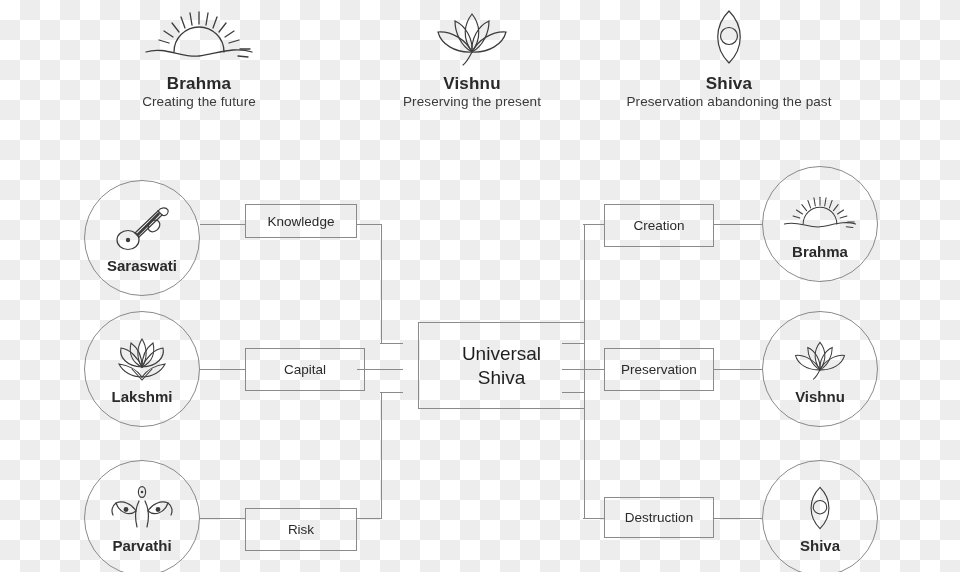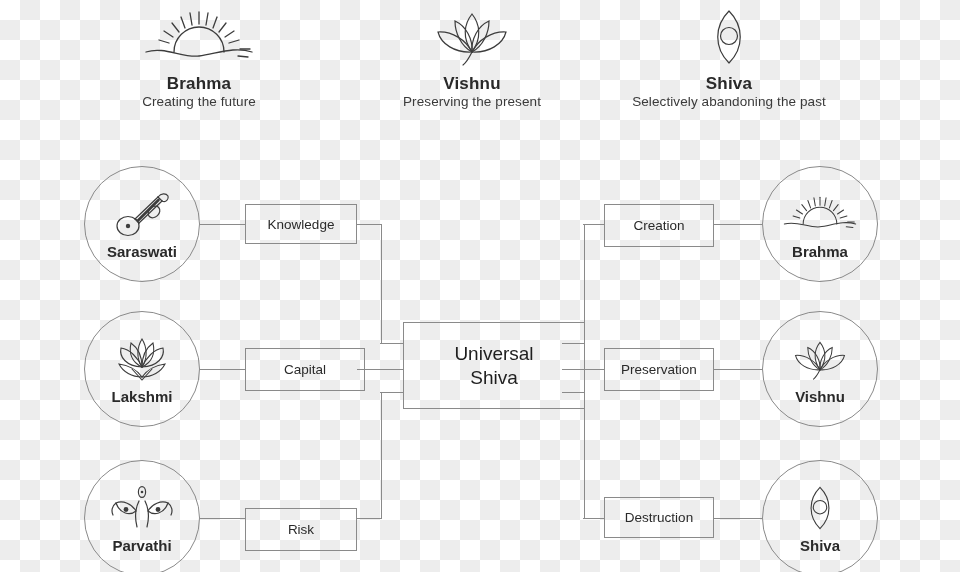--- a/index.html
+++ b/index.html
@@ -150,21 +150,21 @@
   <div class="legend-item" style="left:589px; top:4px;">
     <div class="legend-icon">
       <svg width="46" height="58" viewBox="0 0 46 58">
         <g fill="none" stroke="#3c3c3c" stroke-width="1.2">
           <path d="M23 3 C38 18 38 40 23 55 C8 40 8 18 23 3 Z"></path>
           <circle cx="23" cy="28" r="8.5"></circle>
         </g>
       </svg>
     </div>
     <div class="legend-name">Shiva</div>
-    <div class="legend-sub">Selectively abandoning the past</div>
+    <div class="legend-sub">Preservation abandoning the past</div>
   </div>
 
   <div class="ln h" style="left:200px; top:224px; width:46px;"></div>
   <div class="ln h" style="left:200px; top:369px; width:46px;"></div>
   <div class="ln h" style="left:200px; top:518px; width:46px;"></div>
 
   <div class="ln h" style="left:357px; top:224px; width:25px;"></div>
   <div class="ln v" style="left:380.5px; top:224px; height:120px;"></div>
   <div class="ln h" style="left:380px; top:343px; width:23px;"></div>
 
@@ -181,21 +181,21 @@
   <div class="ln h" style="left:562px; top:369px; width:43px;"></div>
 
   <div class="ln h" style="left:562px; top:392px; width:23px;"></div>
   <div class="ln v" style="left:583.5px; top:392px; height:127px;"></div>
   <div class="ln h" style="left:583px; top:518px; width:22px;"></div>
 
   <div class="ln h" style="left:714px; top:224px; width:48px;"></div>
   <div class="ln h" style="left:714px; top:369px; width:48px;"></div>
   <div class="ln h" style="left:714px; top:518px; width:48px;"></div>
 
-  <div class="node-circle" style="left:84px; top:166px;">
+  <div class="node-circle" style="left:84px; top:180px;">
     <div class="ci">
       <svg width="56" height="48" viewBox="0 0 56 48">
         <g fill="none" stroke="#3c3c3c" stroke-width="1.2" stroke-linecap="round">
           <ellipse cx="14" cy="36" rx="11" ry="9.5"></ellipse>
           <circle cx="14" cy="36" r="2.2" fill="#3c3c3c" stroke="none"></circle>
           <path d="M21 29 L44 7"></path>
           <path d="M25 33 L48 11"></path>
           <path d="M21 29 L25 33"></path>
           <path d="M44 7 L48 11"></path>
           <path d="M44 7 C47 3 52 3 54 6 C55 9 52 13 48 11"></path>
@@ -238,31 +238,31 @@
           <path d="M59 18 C52 15 43 19 39 26 C45 31 55 29 59 18 Z"></path>
           <circle cx="49" cy="24.5" r="2.4" fill="#3c3c3c" stroke="none"></circle>
           <path d="M7 18 C3 21 2 26 4 30"></path>
           <path d="M59 18 C63 21 64 26 62 30"></path>
         </g>
       </svg>
     </div>
     <div class="cl">Parvathi</div>
   </div>
 
-  <div class="box" style="left:245px; top:204px; width:112px; height:40px;">
+  <div class="box" style="left:245px; top:204px; width:112px; height:34px;">
     <span>Knowledge</span>
   </div>
   <div class="box" style="left:245px; top:348px; width:120px; height:43px;">
     <span>Capital</span>
   </div>
   <div class="box" style="left:245px; top:508px; width:112px; height:43px;">
     <span>Risk</span>
   </div>
 
-  <div class="box center" style="left:403px; top:322px; width:182px; height:87px;">
+  <div class="box center" style="left:418px; top:322px; width:167px; height:87px;">
     <div>
       <div>Universal</div>
       <div>Shiva</div>
     </div>
   </div>
 
   <div class="box" style="left:604px; top:204px; width:110px; height:43px;">
     <span>Creation</span>
   </div>
   <div class="box" style="left:604px; top:348px; width:110px; height:43px;">

